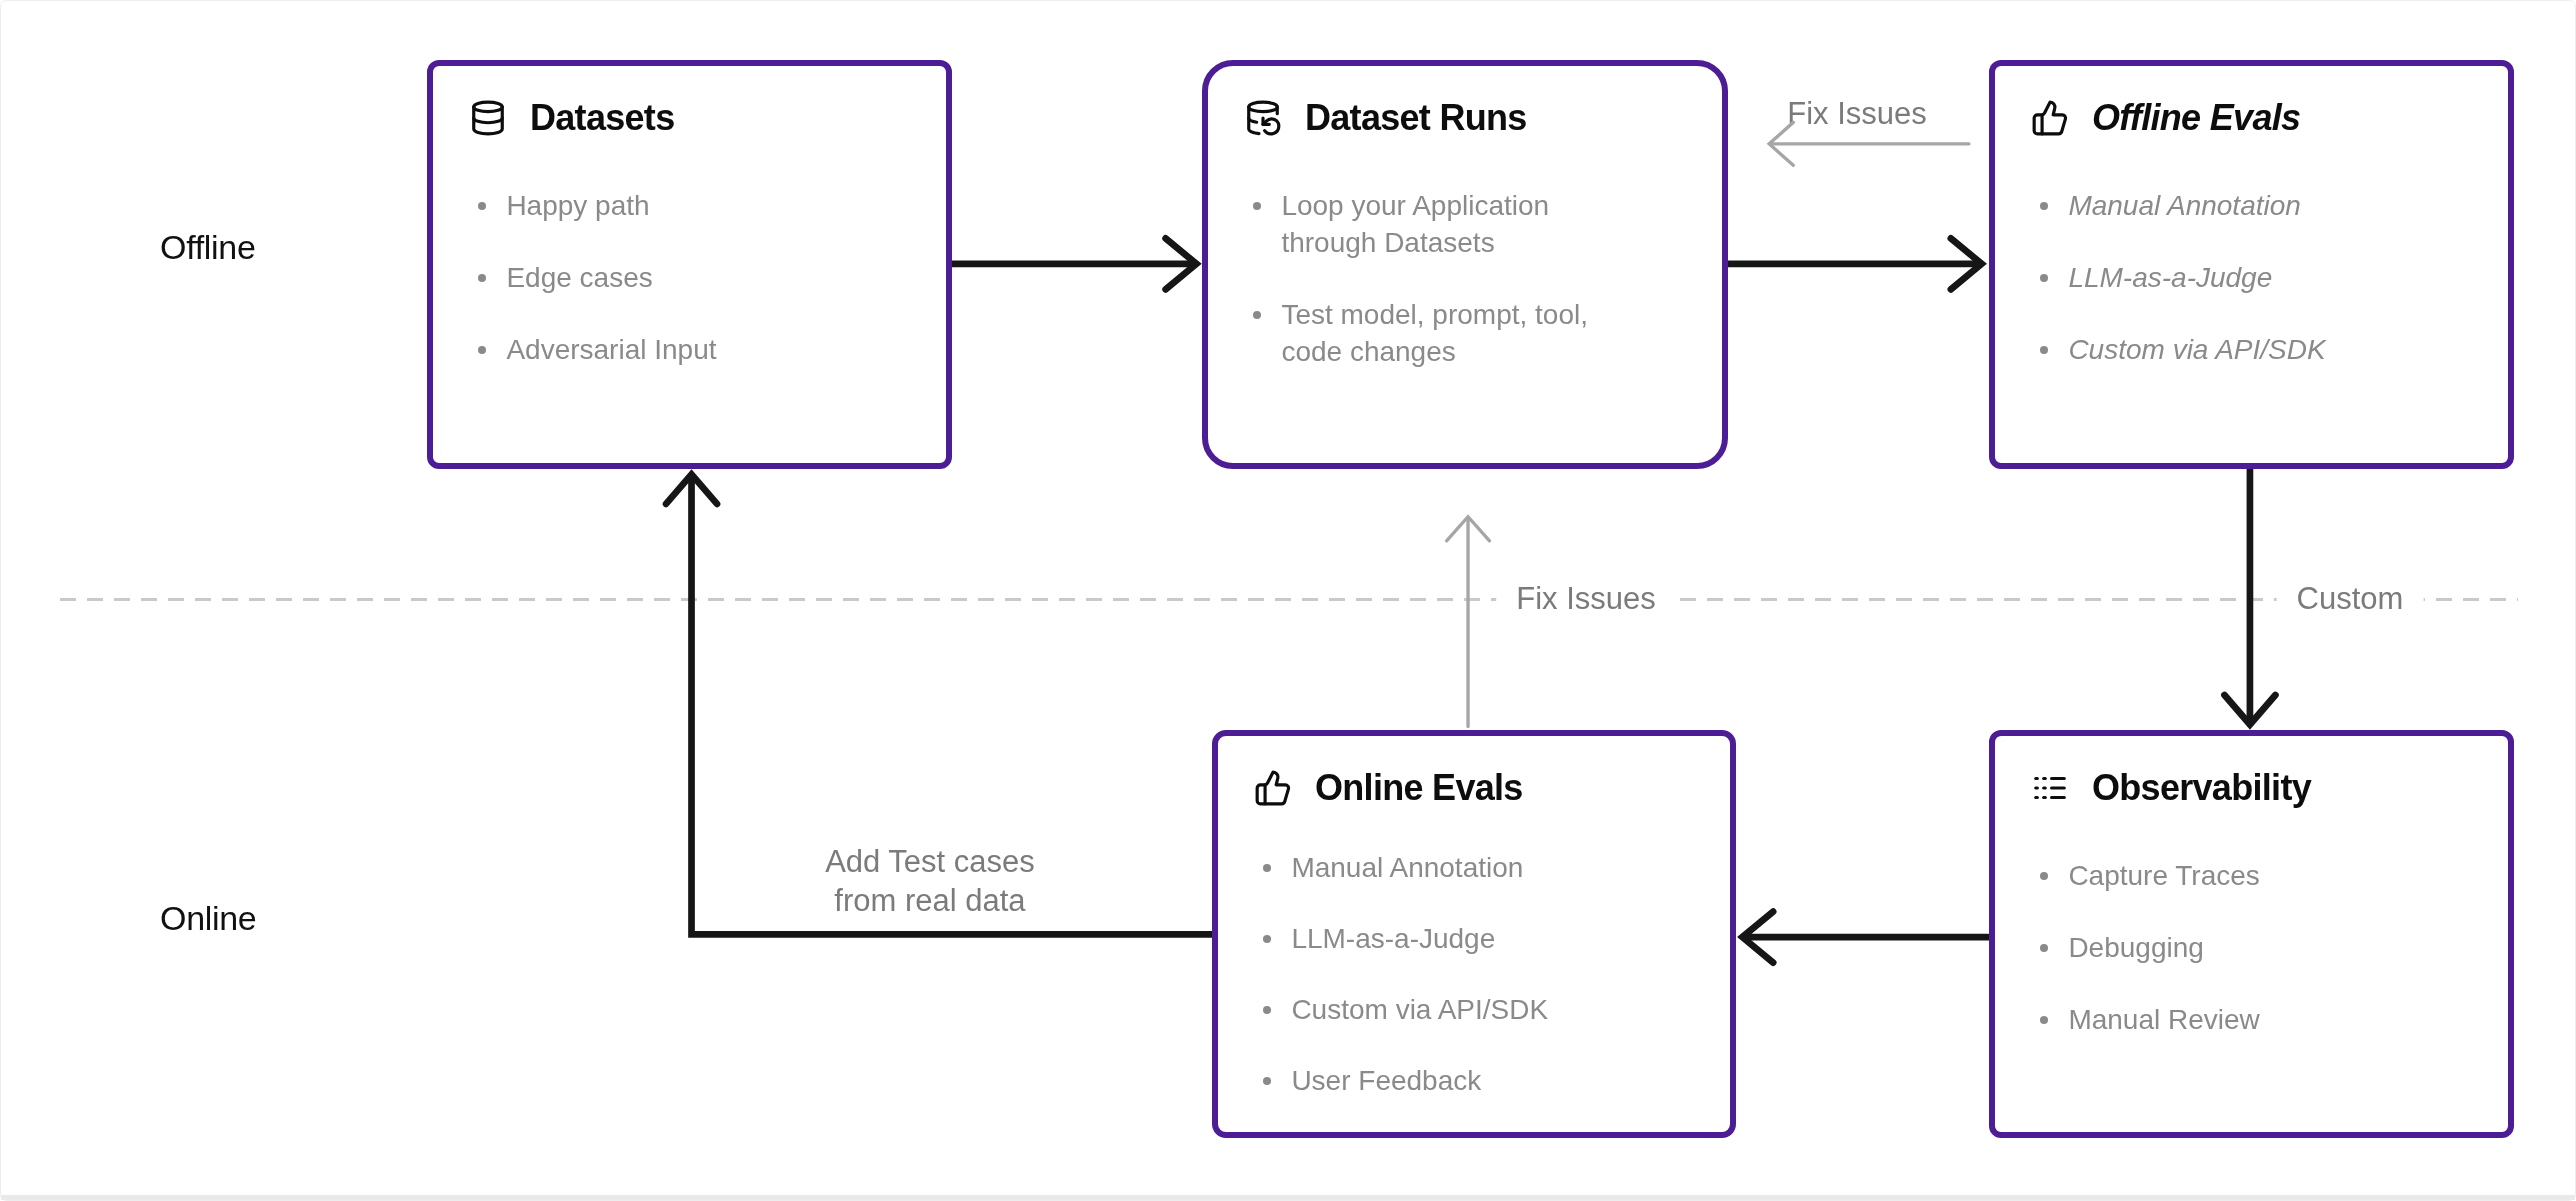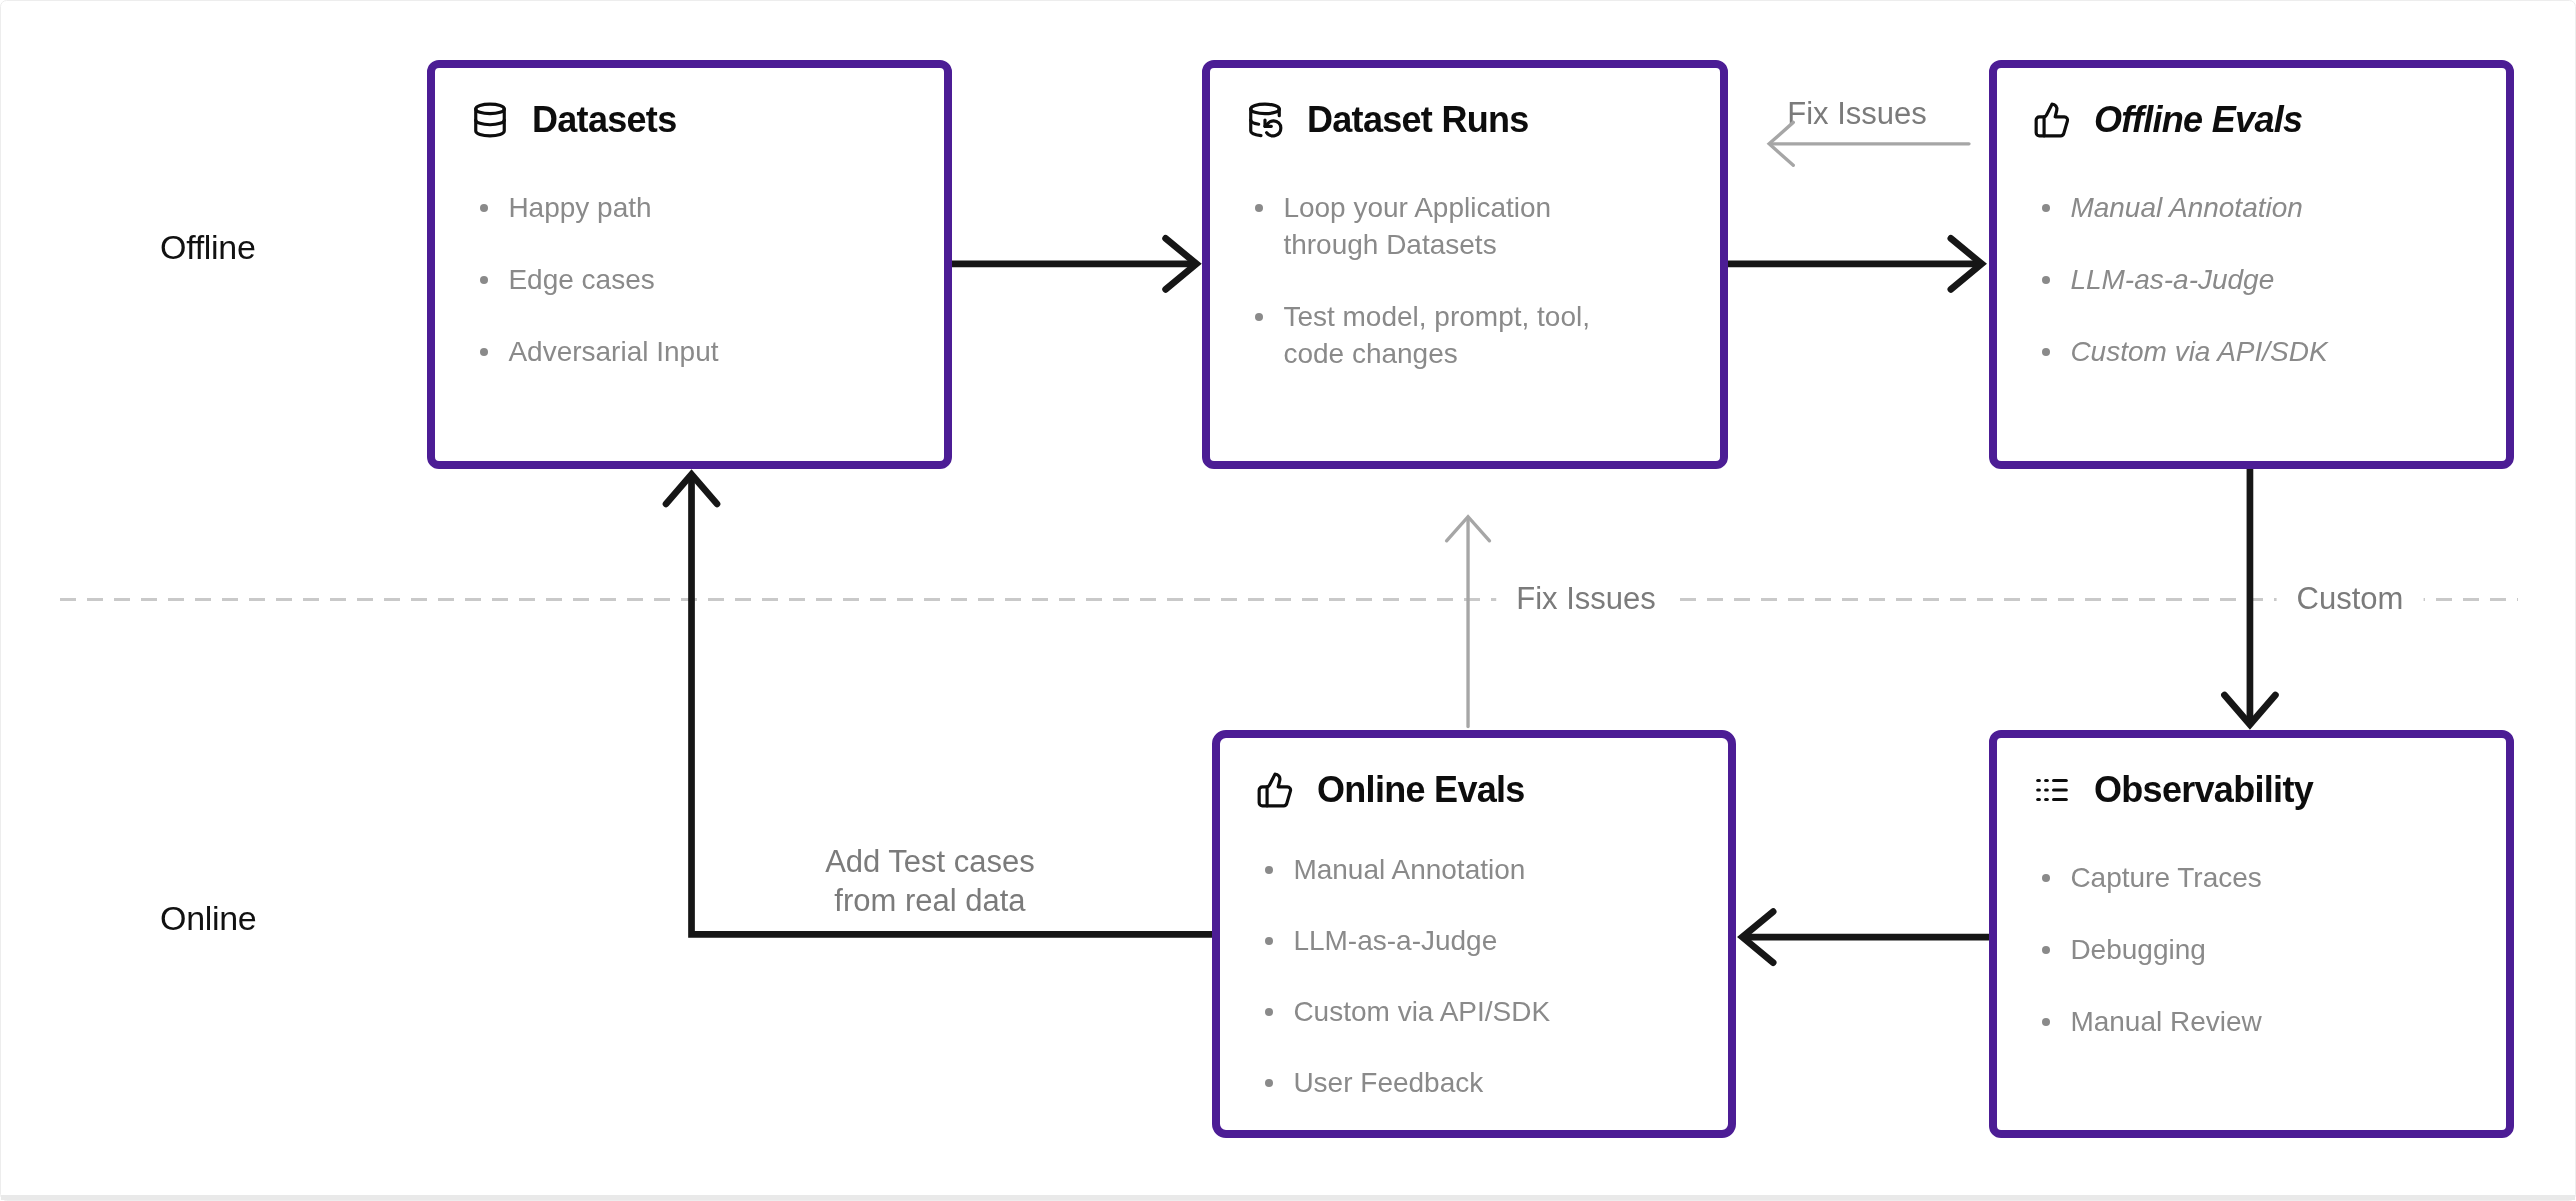--- a/index.html
+++ b/index.html
@@ -22,21 +22,21 @@
   }
 
   
   .divider{
     position:absolute;left:59px;width:2458px;top:597px;height:3.4px;
     background:repeating-linear-gradient(90deg,#c9c9c9 0 16px,transparent 16px 27px);
   }
 
   
   .box{
-    position:absolute;background:#ffffff;border:8px solid #4c1d95;
+    position:absolute;background:#ffffff;border:6px solid #4c1d95;
     border-radius:12px;box-sizing:border-box;padding:31px 36px;
   }
   .box-header{display:flex;align-items:center;gap:23px;}
   .box-icon{width:38px;height:38px;flex:0 0 auto;display:block;color:#0d0d0d;}
   .box-icon svg{width:38px;height:38px;display:block;}
   .box-title{font-size:36px;font-weight:bold;color:#0d0d0d;letter-spacing:-0.7px;white-space:nowrap;}
   .box ul{list-style:none;margin:48px 0 0 0;padding:0;max-width:389px;}
   .box li{
     display:flex;align-items:flex-start;margin:0 0 35px 0;
     font-size:28px;line-height:37px;color:#8a8a8a;
@@ -133,21 +133,21 @@
           <span class="dot"></span>
           <span>Edge cases</span>
         </li>
       <li>
           <span class="dot"></span>
           <span>Adversarial Input</span>
         </li>
     </ul>
   </div>
 
-  <div class="box" style="left:1201px;top:59px;width:526px;height:409px;">
+  <div class="box" style="left:1201px;top:59px;width:526px;height:409px;border-radius:31px;">
     <div class="box-header">
       <span class="box-icon">
         <svg viewBox="0 0 24 24" fill="none" stroke="currentColor" stroke-width="2" stroke-linecap="round" stroke-linejoin="round">
           <ellipse cx="12" cy="5" rx="9" ry="3"></ellipse>
           <path d="M3 12a9 3 0 0 0 5 2.69"></path>
           <path d="M21 9.3V5"></path>
           <path d="M3 5v14a9 3 0 0 0 6.47 2.88"></path>
           <path d="M12 12v4h4"></path>
           <path d="M13 20a5 5 0 0 0 9-3 4.5 4.5 0 0 0-4.5-4.5c-1.33 0-2.54.54-3.41 1.41L12 16"></path>
         </svg>

